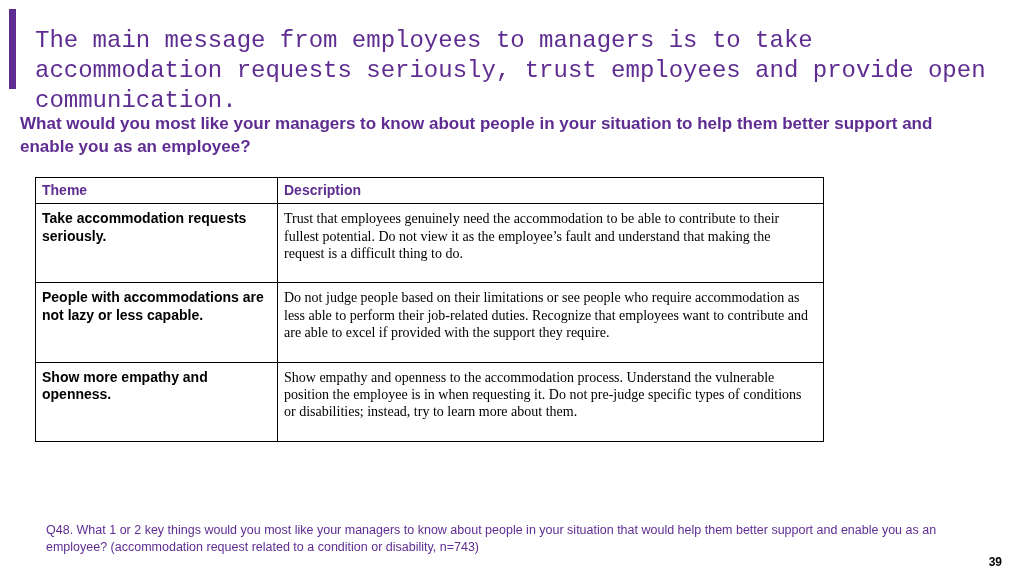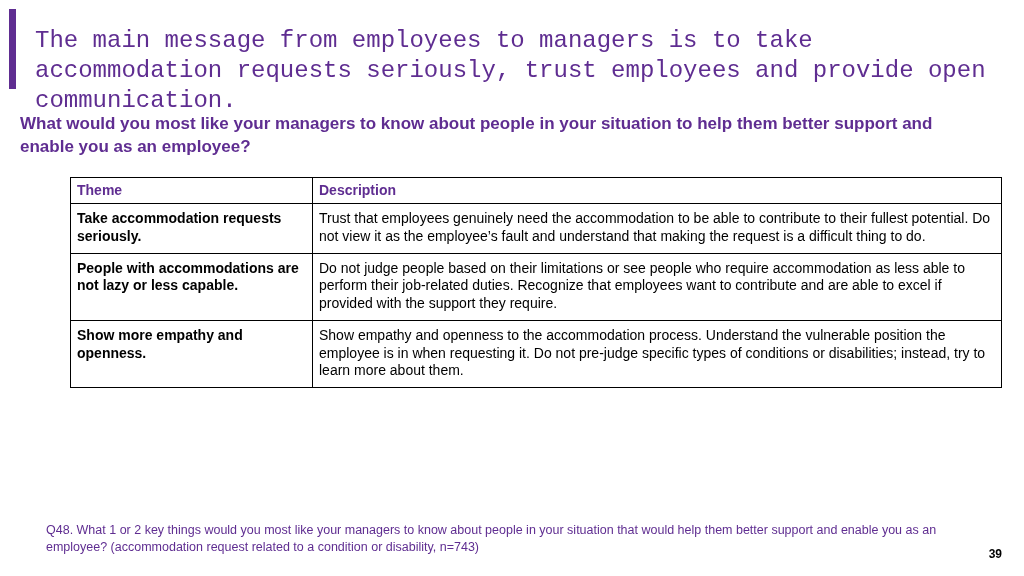--- a/index.html
+++ b/index.html
@@ -36,25 +36,24 @@
     width: 930px;
     margin: 0;
     font-size: 17px;
     font-weight: bold;
     line-height: 1.38;
     color: var(--accent);
   }
   table.theme-table {
     position: absolute;
     left: 35px; top: 177px;
-    width: 932px;
+    width: 789px;
     border-collapse: collapse;
     font-size: 14px;
     line-height: 1.24;
-    margin-left: 35px;
   }
   table.theme-table th,
   table.theme-table td {
     border: 1px solid var(--border);
     text-align: left;
     vertical-align: top;
     padding: 4px 10px 6px 6px;
   }
   table.theme-table th {
     color: var(--accent);
@@ -62,34 +61,35 @@
     padding-top: 4px;
     padding-bottom: 4px;
   }
   table.theme-table td.theme-cell {
     width: 242px;
     font-weight: bold;
     padding-top: 6px;
   }
   table.theme-table td.desc-cell {
     padding-top: 6px;
-    padding-bottom: 8px;
+    padding-bottom: 20px;
+    font-family: Liberation Serif, serif;
   }
   .footnote {
     position: absolute;
     left: 35px; top: 511px;
     width: 920px;
     margin: 11px;
     font-size: 12.5px;
     line-height: 1.32;
     color: var(--accent);
   }
   .page-number {
     position: absolute;
-    right: 22px; bottom: 15px;
+    right: 22px; bottom: 7px;
     font-size: 12px;
     font-weight: bold;
     color: var(--text);
   }
 </style>
 </head>
 <body>
 
 <div class="slide">
 

